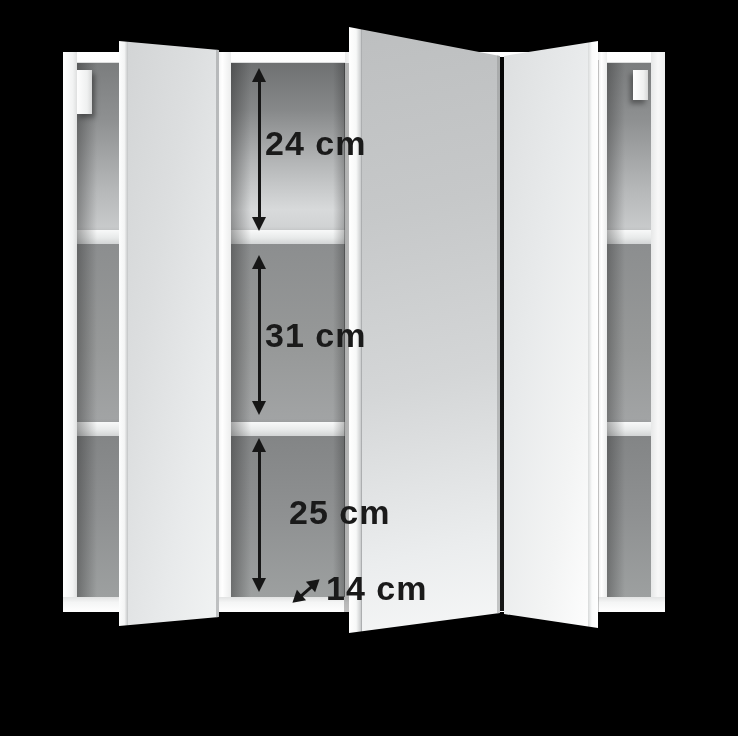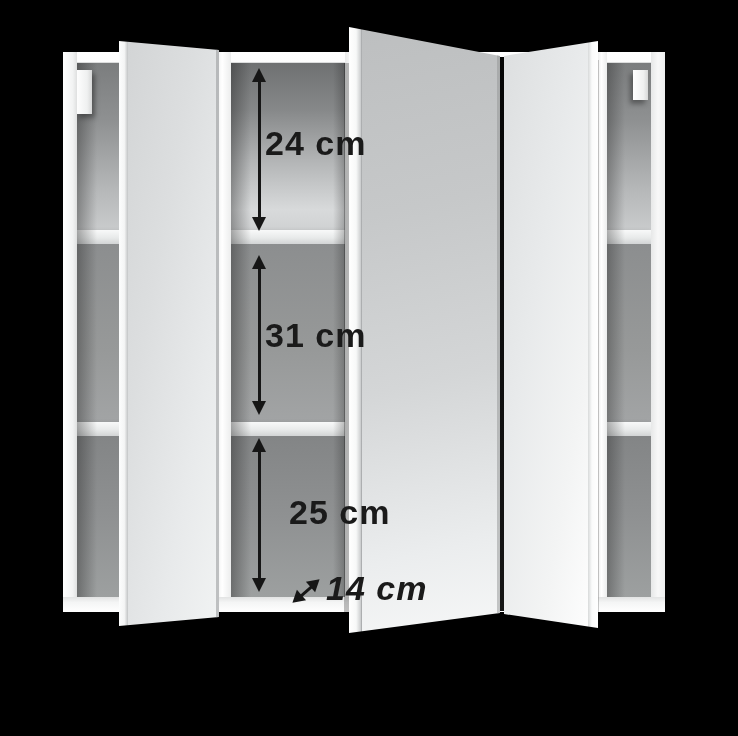--- a/index.html
+++ b/index.html
@@ -93,21 +93,21 @@
   .darrow .head-left{position:absolute;left:0;top:1px;width:0;height:0;
     border-top:7px solid transparent;border-bottom:7px solid transparent;border-right:12px solid #161616;}
   .darrow .head-right{position:absolute;right:0;top:1px;width:0;height:0;
     border-top:7px solid transparent;border-bottom:7px solid transparent;border-left:12px solid #161616;}
 
   .dim-label{position:absolute;font-weight:700;font-size:34px;line-height:26px;
     color:#1a1a1a;letter-spacing:1px;white-space:nowrap;}
   .lbl-24{left:265px;top:130px;}
   .lbl-21{left:265px;top:322px;}
   .lbl-25{left:257px;top:499px;margin-left:32px;}
-  .lbl-14{left:326px;top:575px;font-style:italic;}
+  .lbl-14{left:326px;top:575px;}
 </style>
 </head>
 <body>
 
 <div class="stage">
 
   <div class="abs carcass-base"></div>
   <div class="abs top-band-shade"></div>
 
   <div class="abs interior int-left">

